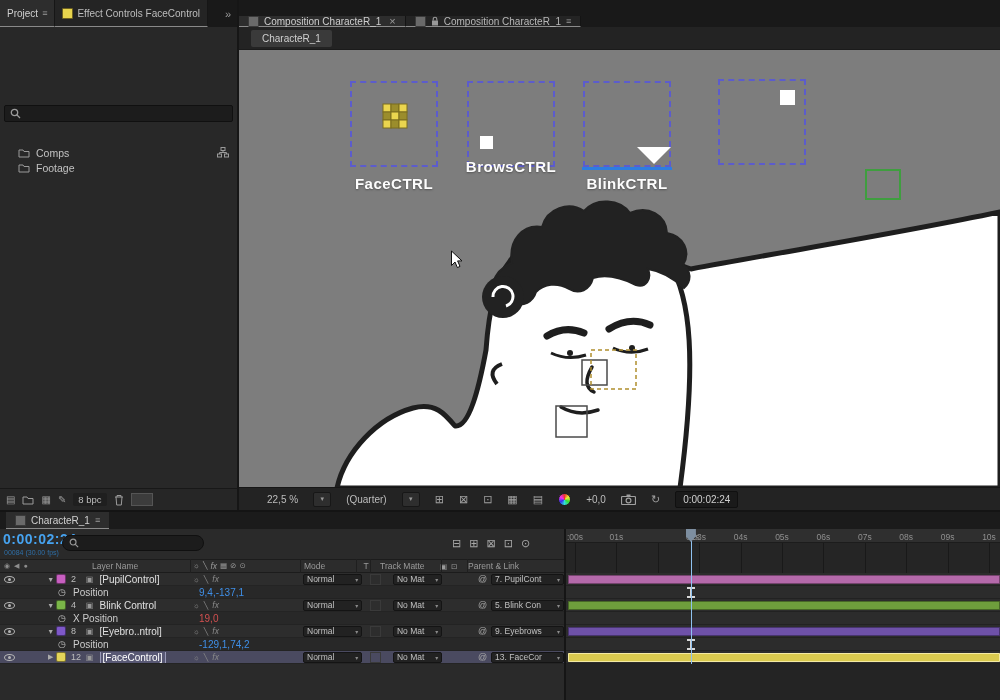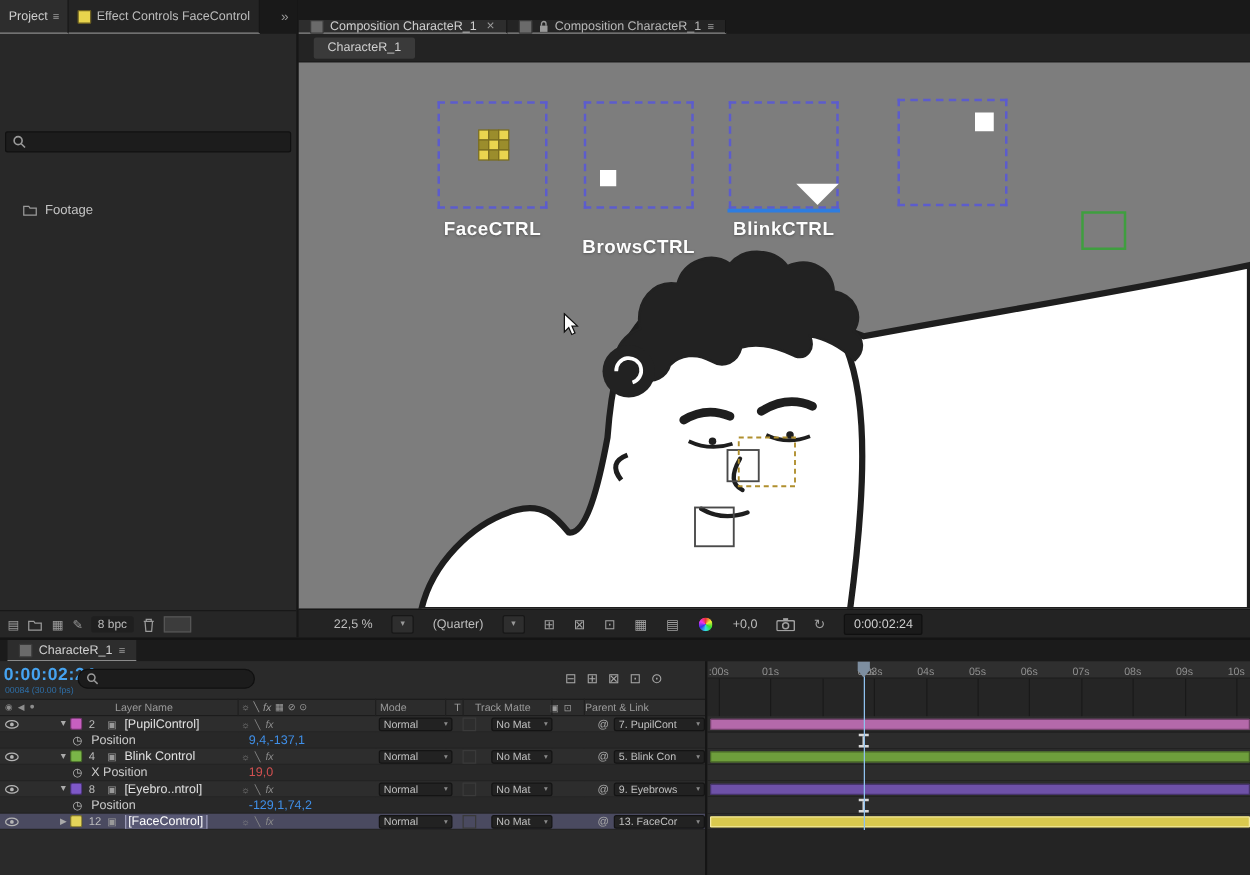--- a/index.html
+++ b/index.html
@@ -129,20 +129,32 @@
     </div>
 
     <div class="pp-search">
       <svg class="ic" width="11" height="11" viewBox="0 0 11 11">
         <circle cx="4.5" cy="4.5" r="3.2" fill="none" stroke="#9a9a9a" stroke-width="1.3"></circle>
         <line x1="7" y1="7" x2="10" y2="10" stroke="#9a9a9a" stroke-width="1.3"></line>
       </svg>
     </div>
 
 
+    <div class="pp-item" style="top:145px">
+      <svg class="ic" width="12" height="10" viewBox="0 0 12 10">
+        <path d="M1 2 h4 l1 1.5 h5 v5.5 h-10 z" fill="none" stroke="#9a9a9a" stroke-width="1"></path>
+      </svg>
+      <span>Comps</span>
+      <svg class="ic right-ic" width="12" height="11" viewBox="0 0 12 11">
+        <rect x="4" y="0.5" width="4" height="3" fill="none" stroke="#9a9a9a" stroke-width="1"></rect>
+        <rect x="0.5" y="7" width="4" height="3" fill="none" stroke="#9a9a9a" stroke-width="1"></rect>
+        <rect x="7.5" y="7" width="4" height="3" fill="none" stroke="#9a9a9a" stroke-width="1"></rect>
+        <path d="M6 3.5 v2 M2.5 7 v-1.5 h7 V7" fill="none" stroke="#9a9a9a" stroke-width="1"></path>
+      </svg>
+    </div>
     <div class="pp-item" style="top:160px">
       <svg class="ic" width="12" height="10" viewBox="0 0 12 10">
         <path d="M1 2 h4 l1 1.5 h5 v5.5 h-10 z" fill="none" stroke="#9a9a9a" stroke-width="1"></path>
       </svg>
       <span>Footage</span>
     </div>
 
     <div class="pp-footer">
       <span class="pf-glyph">▤</span>
       <svg class="ic" width="12" height="10" viewBox="0 0 12 10">
@@ -219,21 +231,21 @@
       </div>
       <div class="ctrl-box" style="left:344px;top:31px">
         <span class="blink-tri" style="left:52px;top:64px"></span>
       </div>
       <div class="blink-line" style="left:343px;top:117px;width:90px"></div>
       <div class="ctrl-box" style="left:479px;top:29px">
         <span class="wsq" style="right:9px;top:9px;width:15px;height:15px"></span>
       </div>
 
       <div class="ctrl-label" style="left:100px;top:125px">FaceCTRL</div>
-      <div class="ctrl-label" style="left:217px;top:139px">BrowsCTRL</div>
+      <div class="ctrl-label" style="left:217px;top:108px">BrowsCTRL</div>
       <div class="ctrl-label" style="left:333px;top:125px">BlinkCTRL</div>
 
       <div class="green-rect" style="left:626px;top:119px;width:32px;height:27px"></div>
 
       <svg class="cursor" style="left:211px;top:200px" width="13" height="19" viewBox="0 0 13 19">
         <path d="M1.5 1 L1.5 15.5 L5 12 L7.4 17.6 L10 16.4 L7.6 10.9 L12 10.9 Z" fill="#ffffff" stroke="#111111" stroke-width="1"></path>
       </svg>
     </div>
 
     <div class="cp-footer">

